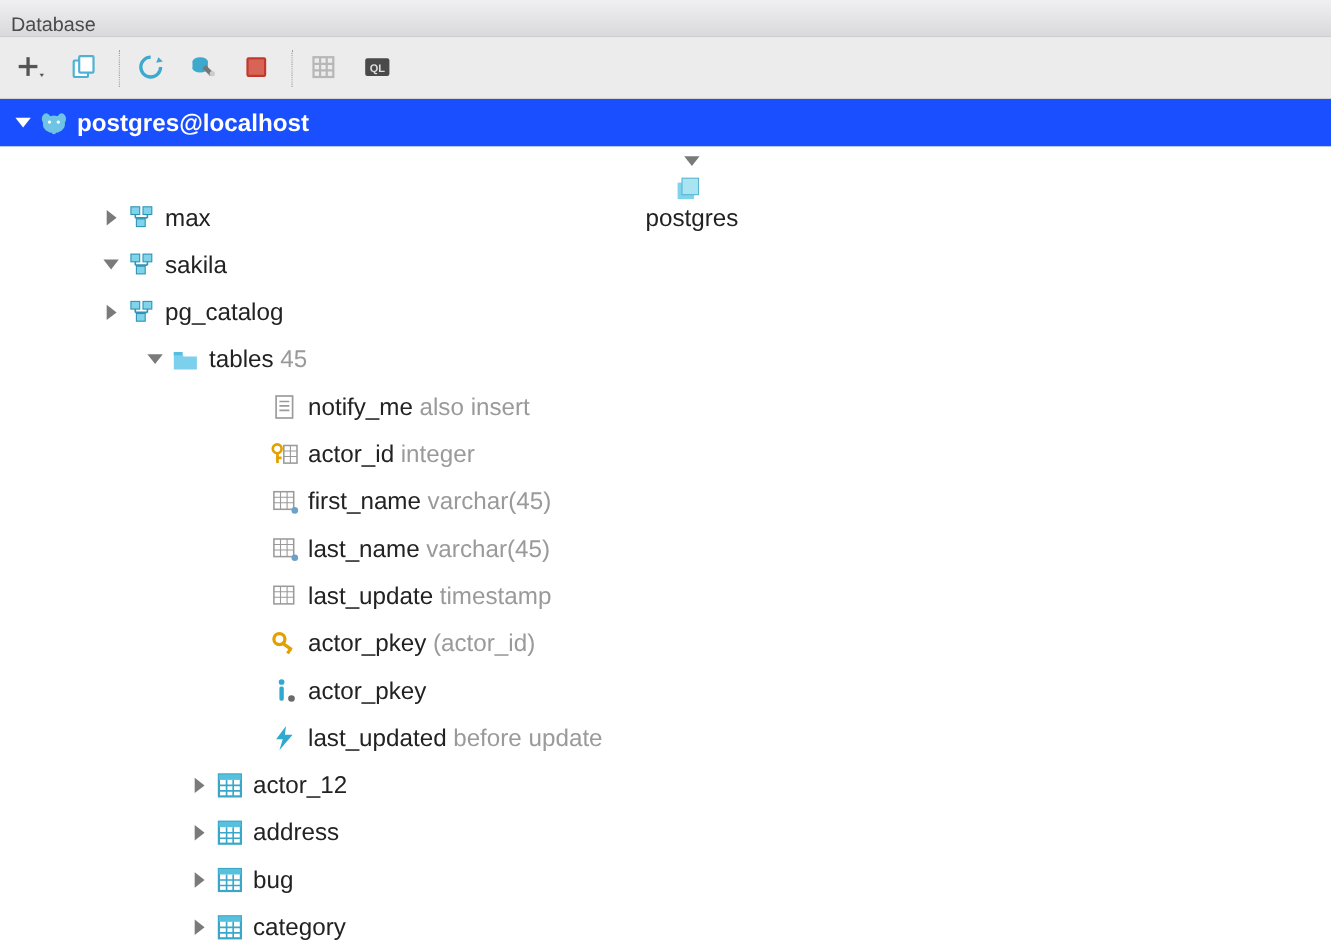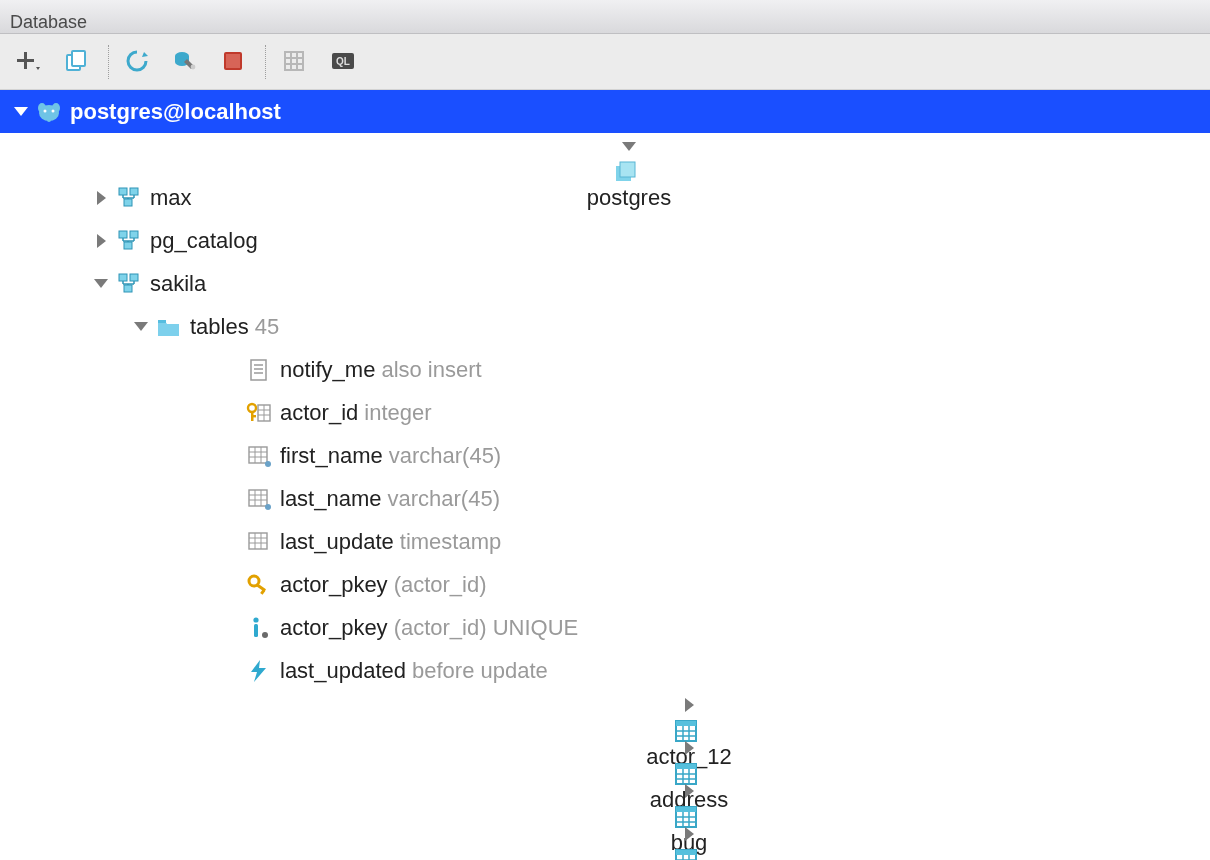--- a/index.html
+++ b/index.html
@@ -102,21 +102,21 @@
   }
   .selected .tri-down { border-top-color: #ffffff; }
 
   
   .pad0 { padding-left: 8px; }
   .pad1 { padding-left: 48px; flex-direction: column; }
   .pad2 { padding-left: 88px; }
   .pad3 { padding-left: 128px; }
   .pad4 { padding-left: 168px; }
   .pad5 { padding-left: 244px; } 
-  .pad4b { padding-left: 168px; flex-direction: column; } 
+  .pad4b { padding-left: 168px; } 
 
   svg { display: block; }
 </style>
 </head>
 <body>
 
 <svg width="0" height="0" style="position:absolute">
   <defs>
 
     <g id="svg-plus">
@@ -354,39 +354,39 @@
       </span>
     <span class="ico">
         <svg width="26" height="26">
           <use href="#svg-schema"></use>
         </svg>
       </span>
     <span class="label">max</span>
   </div>
   <div class="row pad2">
     <span class="arrow">
-        <span class="tri-right"></span>
+        <span class="tri-down"></span>
       </span>
     <span class="ico">
         <svg width="26" height="26">
           <use href="#svg-schema"></use>
         </svg>
       </span>
-    <span class="label">pg_catalog</span>
+    <span class="label">sakila</span>
   </div>
   <div class="row pad2">
     <span class="arrow">
-        <span class="tri-down"></span>
+        <span class="tri-right"></span>
       </span>
     <span class="ico">
         <svg width="26" height="26">
           <use href="#svg-schema"></use>
         </svg>
       </span>
-    <span class="label">sakila</span>
+    <span class="label">pg_catalog</span>
   </div>
 
   <div class="row pad3">
     <span class="arrow">
         <span class="tri-down"></span>
       </span>
     <span class="ico">
         <svg width="26" height="26">
           <use href="#svg-folder"></use>
         </svg>
@@ -451,21 +451,20 @@
         <span class="label">actor_pkey</span>
         <span class="muted">(actor_id)</span>
       </div>
       <div class="row pad5">
         <span class="ico">
           <svg width="26" height="26">
             <use href="#svg-indexdot"></use>
           </svg>
         </span>
         <span class="label">actor_pkey</span>
-        <span class="muted">(actor_id) UNIQUE</span>
       </div>
       <div class="row pad5">
         <span class="ico">
           <svg width="26" height="26">
             <use href="#svg-trigger"></use>
           </svg>
         </span>
         <span class="label">last_updated</span>
         <span class="muted">before update</span>
       </div>

